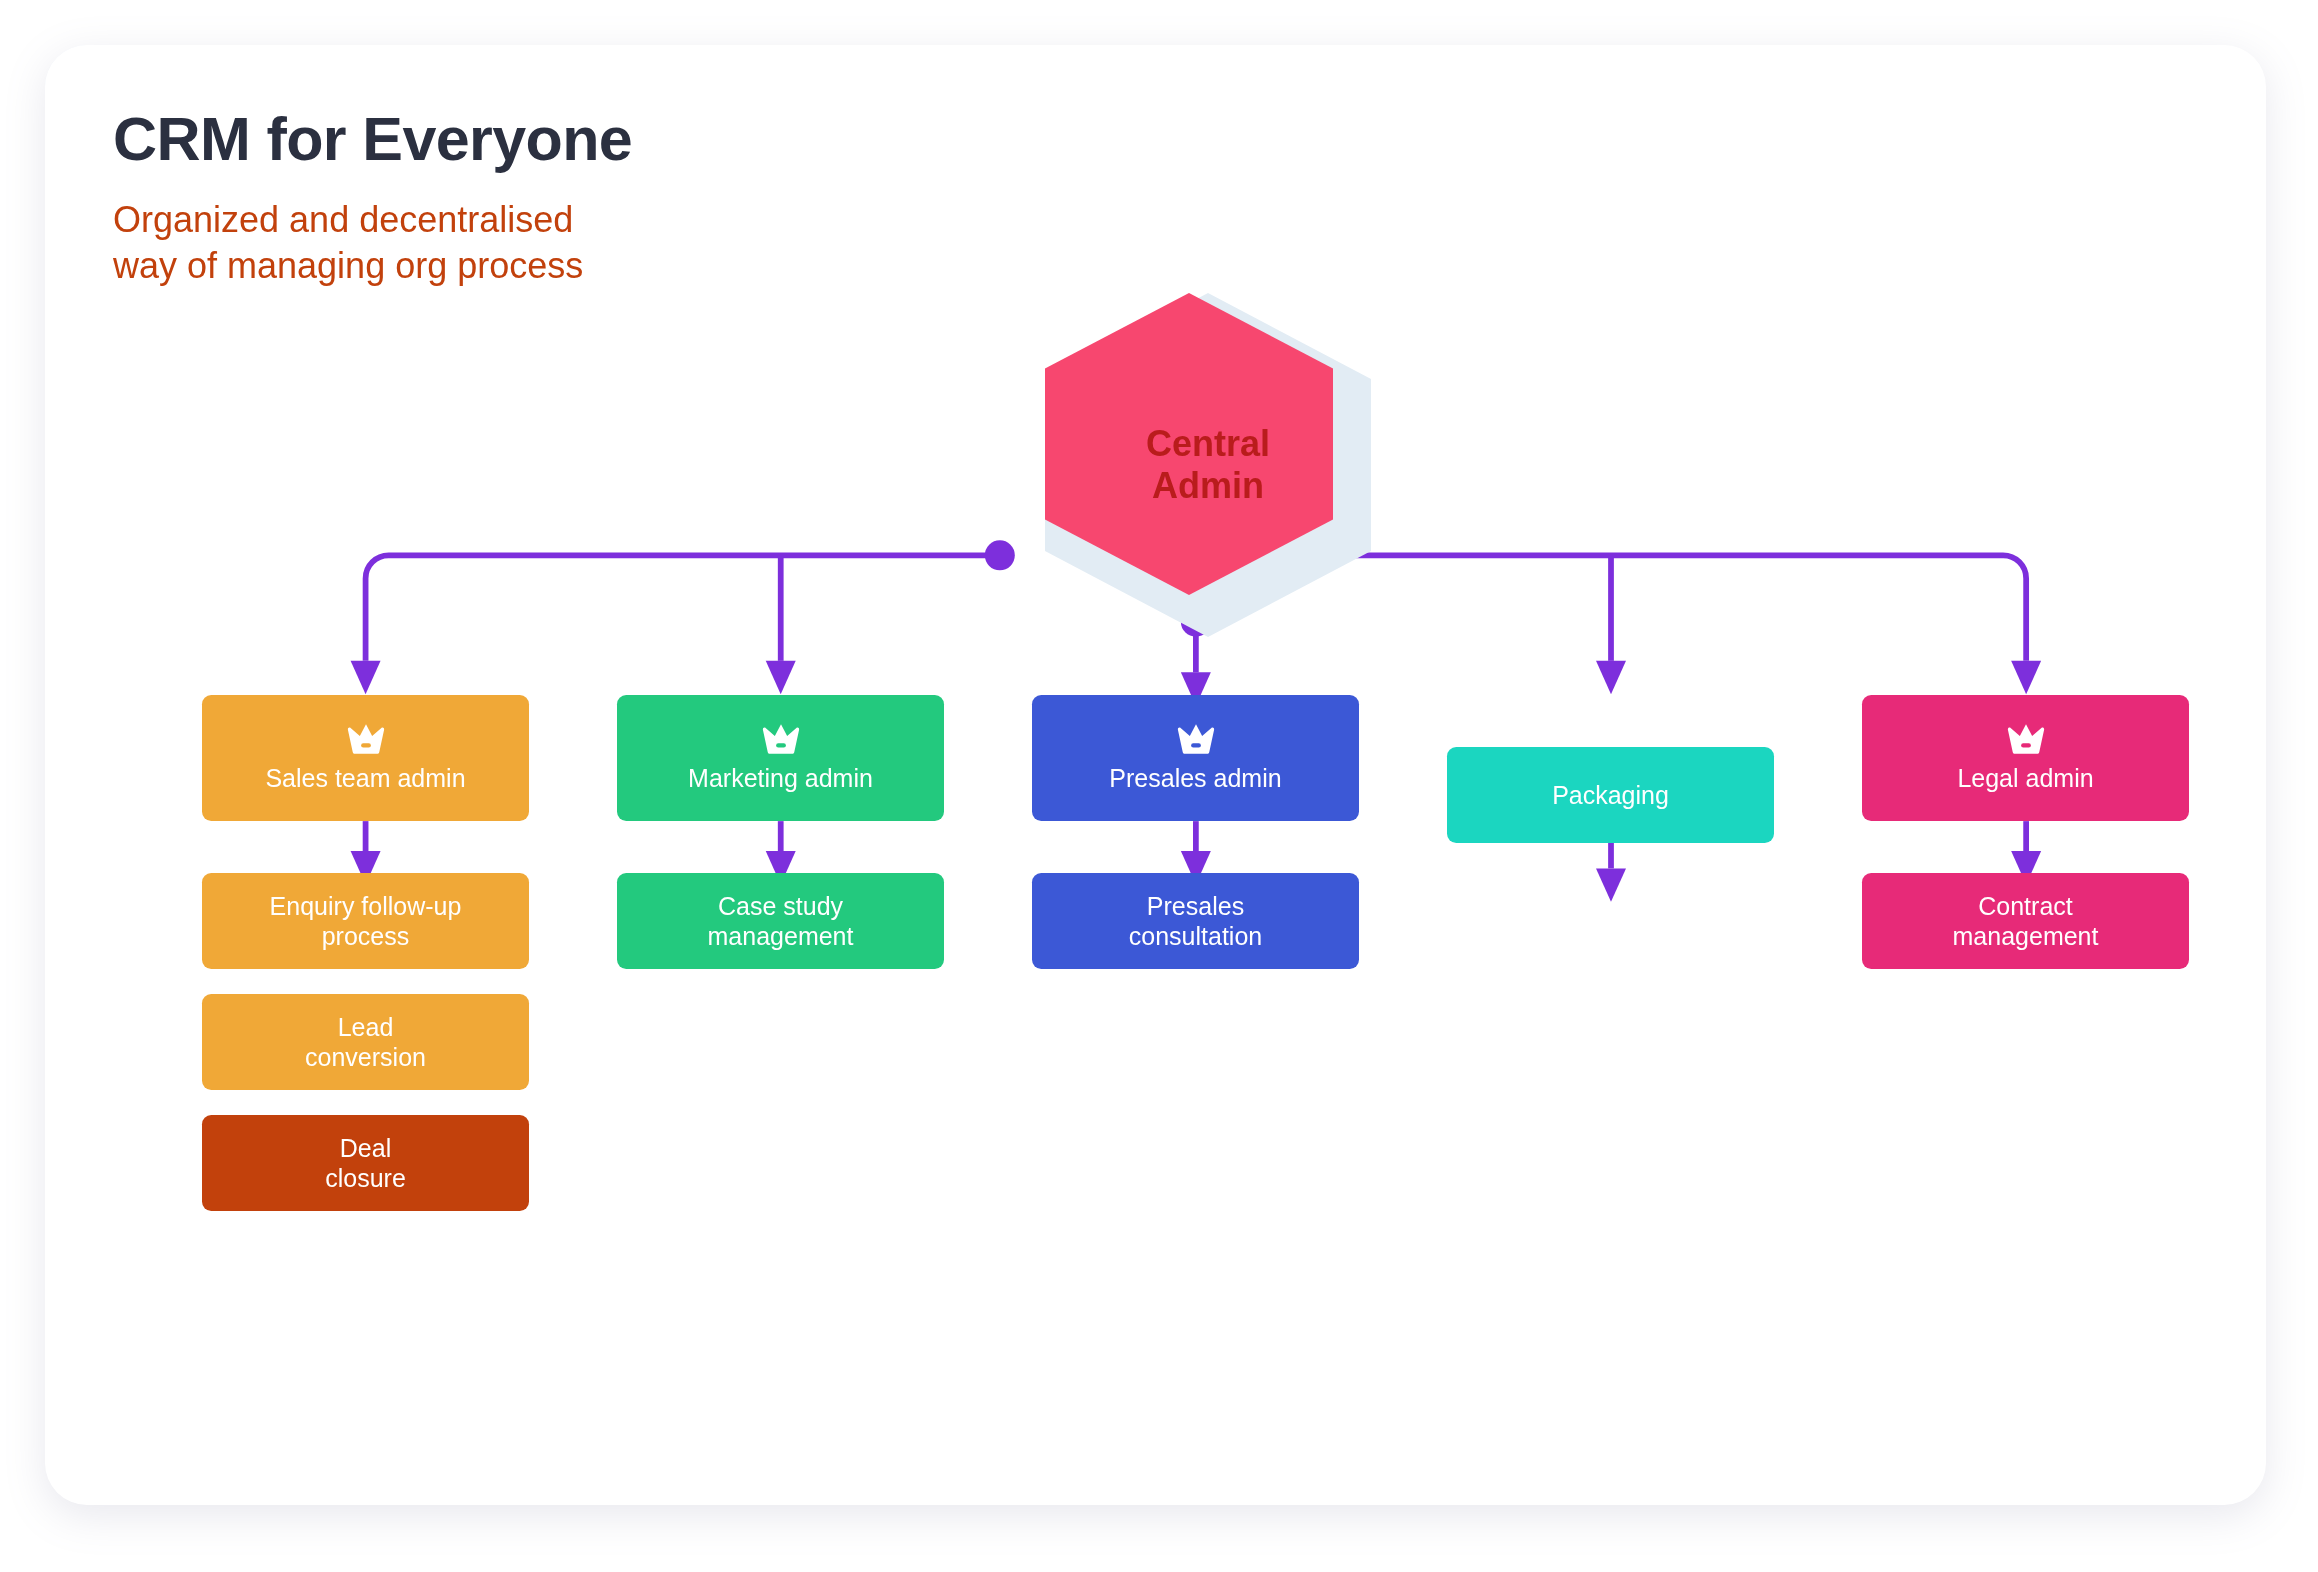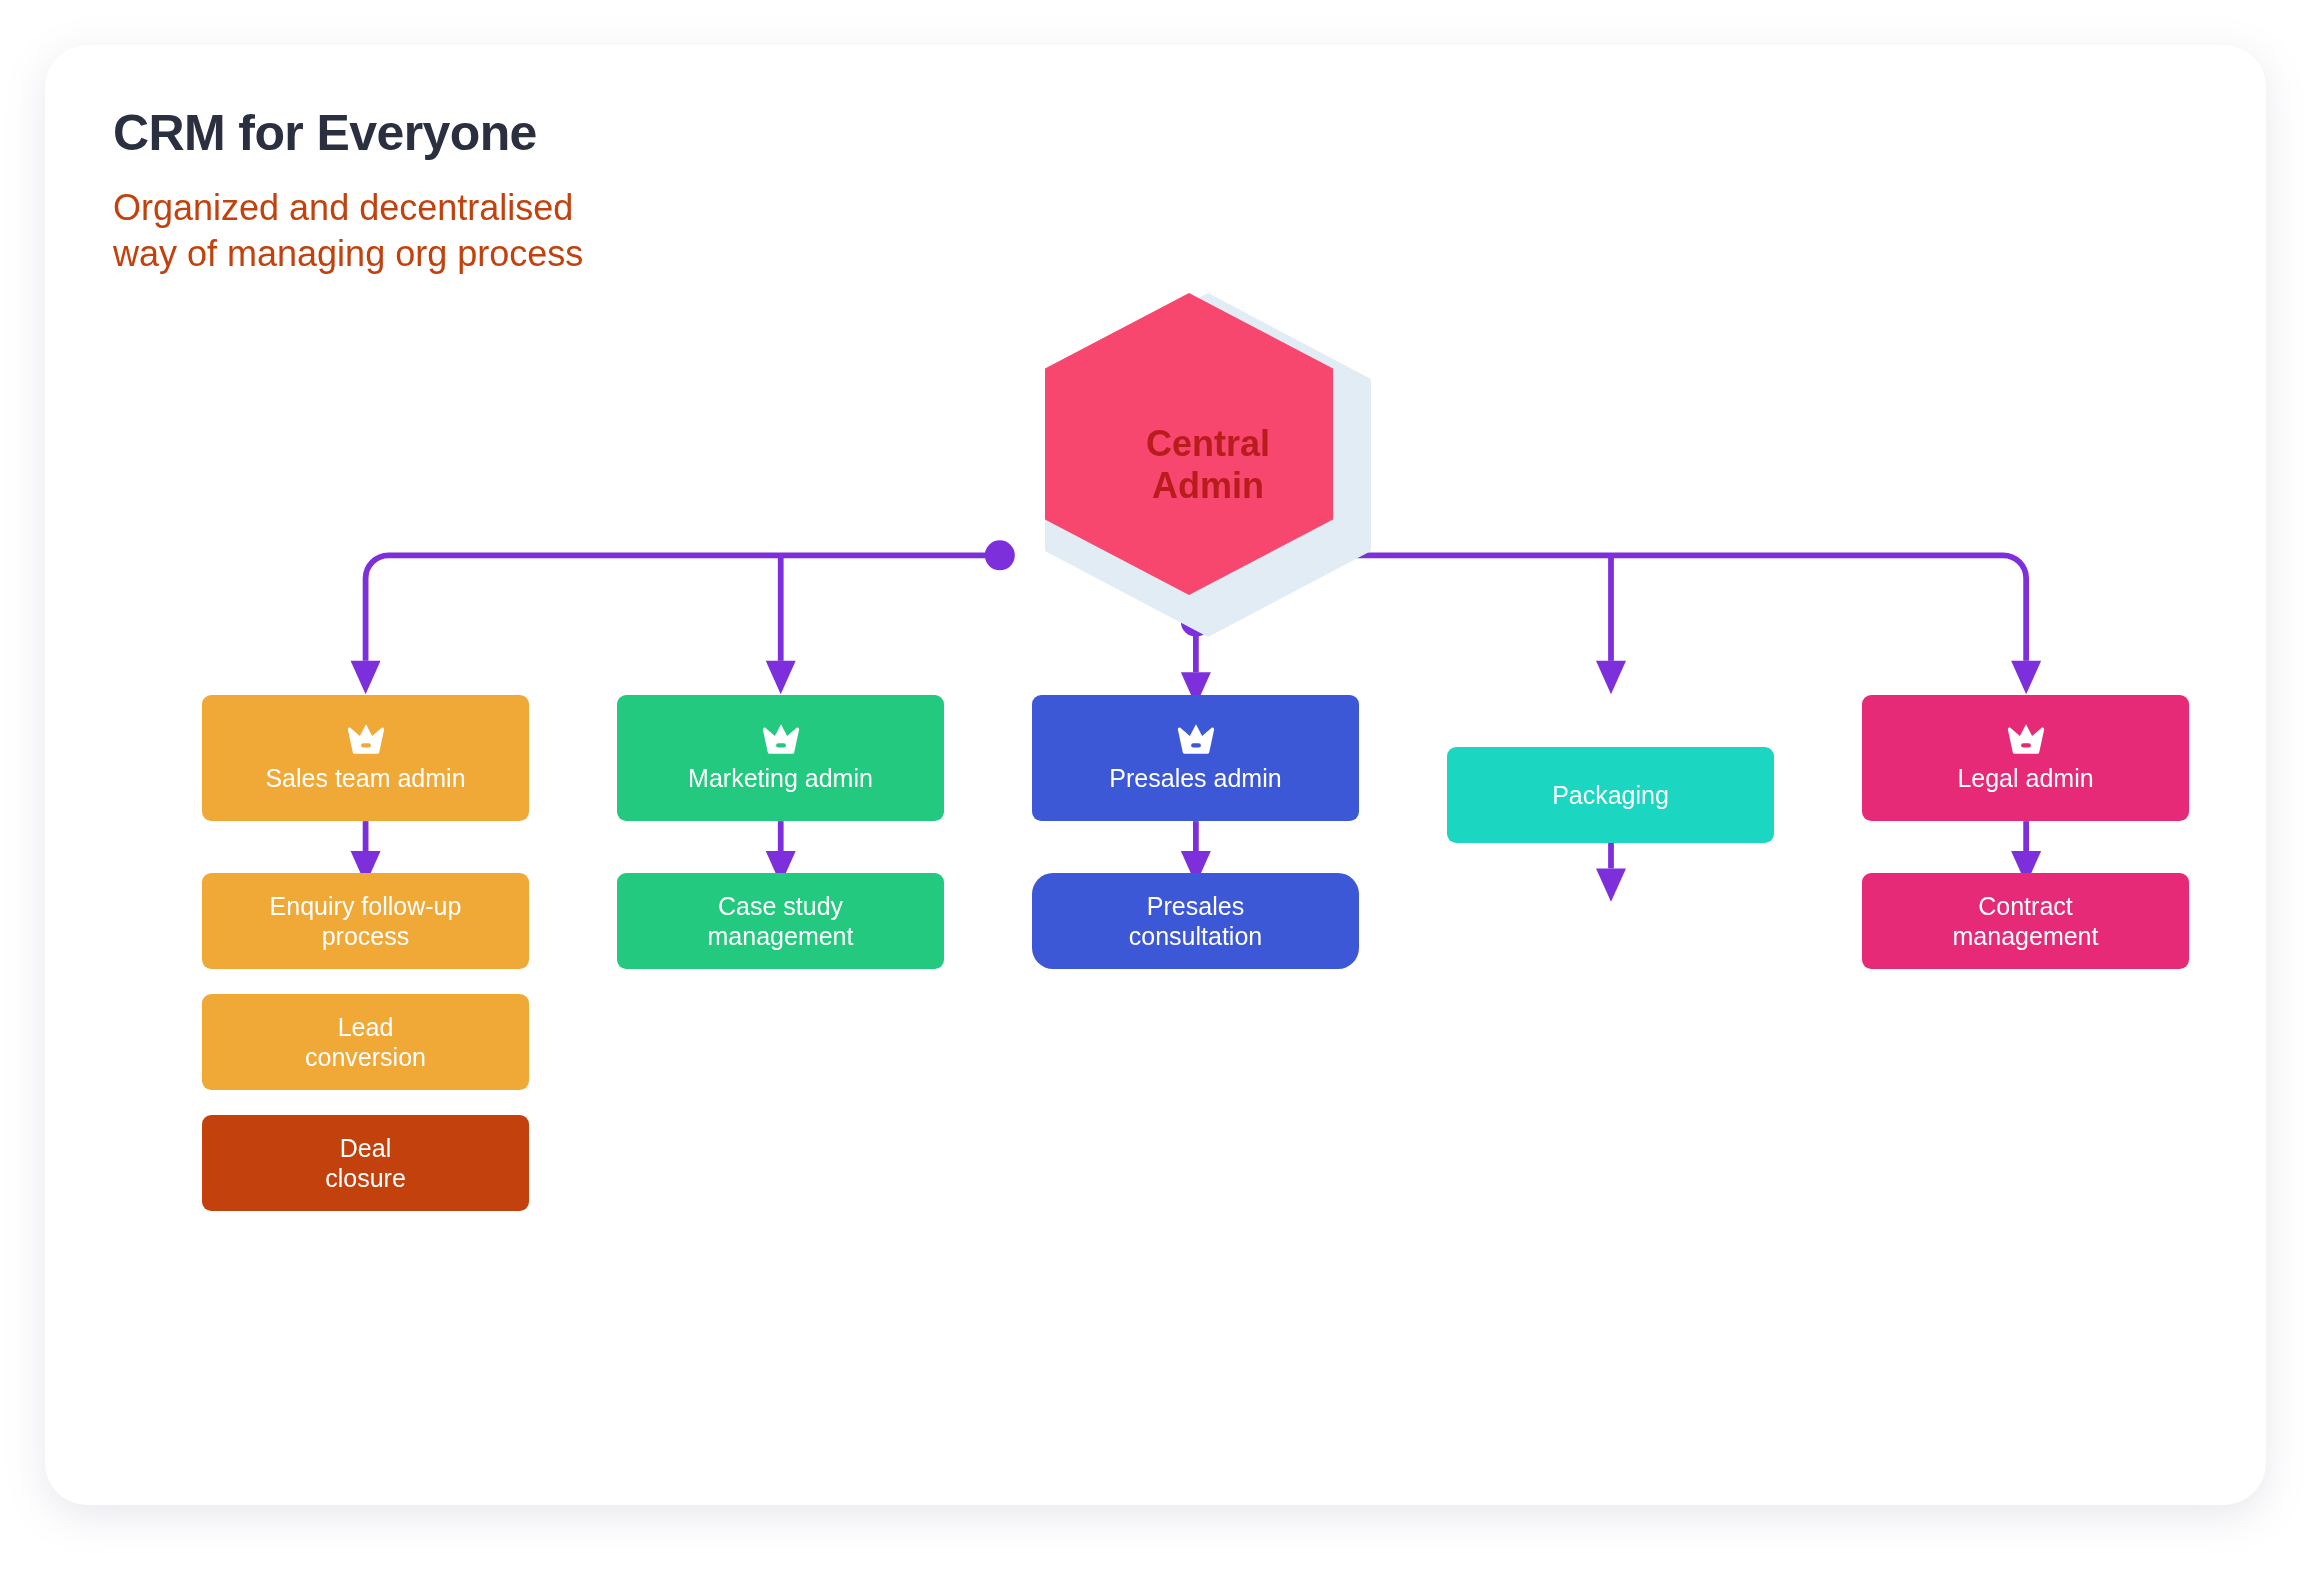--- a/index.html
+++ b/index.html
@@ -41,21 +41,21 @@
     left:-899px; top:-571px;
     width:1816px; height:1816px;
     background:#ffffff;
   }
 
   #stage { position:absolute; inset:0; }
 
   
   #heading { position:absolute; left:68px; top:61px; }
   #page-title {
-    font-size:50px;
+    font-size:61px;
     font-weight:bold;
     color:#2b3040;
     letter-spacing:-0.6px;
     line-height:1.1;
   }
   #page-subtitle {
     margin-top:24px;
     font-size:36px;
     font-weight:400;
     color:#c2410c;
@@ -215,21 +215,21 @@
         </div>
         <div class="column" style="left: 987px;">
           <div class="node node-head" style="background: rgb(60, 88, 214);">
             <svg class="crown" viewBox="0 0 64 52">
               <path fill="#ffffff" d="M32 2 L42 21 L57 8 C59 6.5 62 8 61.4 10.8 L53.6 47 C53.3 49 51.7 50 50 50 L14 50 C12.3 50 10.7 49 10.4 47 L2.6 10.8 C2 8 5 6.5 7 8 L22 21 Z"></path>
               <rect x="24" y="33" width="16" height="7" rx="3.5" fill="#3c58d6"></rect>
             </svg>
             <div class="node-label">Presales admin</div>
           </div>
           <div class="gap-arrow"></div>
-          <div class="node node-sub" style="background: rgb(60, 88, 214); border-radius: 21px;"><div class="node-label">Presales
+          <div class="node node-sub" style="background: rgb(60, 88, 214);"><div class="node-label">Presales
 consultation</div></div>
         </div>
         <div class="column" style="left: 1402px;">
           <div class="gap-arrow"></div>
           <div class="node node-sub" style="background: rgb(27, 214, 192);"><div class="node-label">Packaging</div></div>
           <div class="gap-plain"></div>
         </div>
         <div class="column" style="left: 1817px;">
           <div class="node node-head" style="background: rgb(231, 42, 120);">
             <svg class="crown" viewBox="0 0 64 52">

